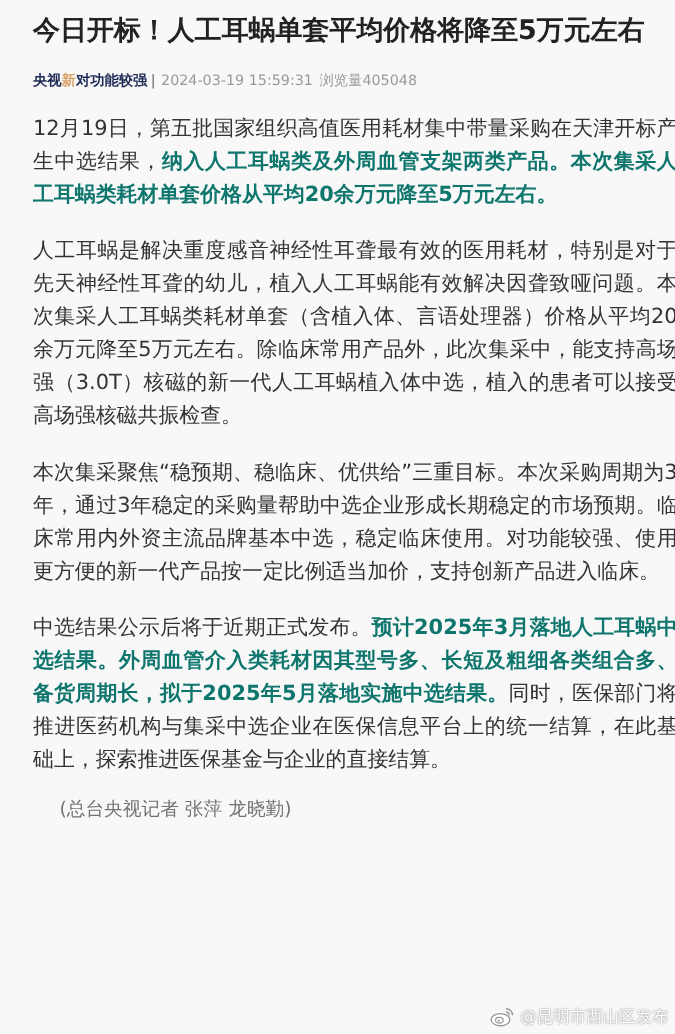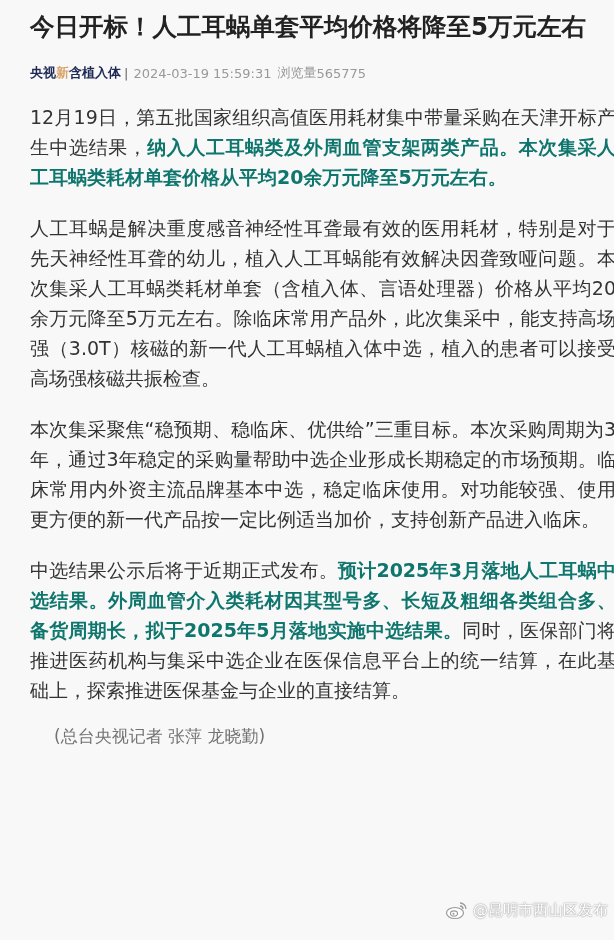--- a/index.html
+++ b/index.html
@@ -67,42 +67,42 @@
     .byline {
       font-size: 17px;
       color: #737373;
       margin-top: 18px;
       margin-left: 24px;
       line-height: 26px;
     }
     .watermark {
       position: absolute;
       right: 6px;
-      bottom: 20px;
+      bottom: 6px;
       display: flex;
       align-items: center;
       font-size: 15px;
       color: #ffffff;
       text-shadow: 0 0 2px #9a9a9a, 0 0 1px #9a9a9a;
       white-space: nowrap;
     }
     .watermark svg { margin-right: 4px; }
   </style>
 </head>
 <body>
 
 <div class="article">
   <h1 class="title">今日开标！人工耳蜗单套平均价格将降至5万元左右</h1>
 
   <div class="meta">
-    <span class="source"><span>央视</span><span class="hl">新</span><span>含植入体</span></span>
+    <span class="source"><span>央视</span><span class="hl">新</span><span>对功能较强</span></span>
     <span class="sep">|</span>
     <span class="time">2024-03-19 15:59:31</span>
     <span>浏览量</span>
-      <span>565775</span>
+      <span>405048</span>
   </div>
 
   <p class="para p1"><span>12月19日，第五批国家组织高值医用耗材集中带量采购在天津开标产生中选结果，</span><b>纳入人工耳蜗类及外周血管支架两类产品。本次集采人工耳蜗类耗材单套价格从平均20余万元降至5万元左右。</b></p>
 
 
   <p class="para p3"><span>人工耳蜗是解决重度感音神经性耳聋最有效的医用耗材，特别是对于先天神经性耳聋的幼儿，植入人工耳蜗能有效解决因聋致哑问题。本次集采人工耳蜗类耗材单套（含植入体、言语处理器）价格从平均20余万元降至5万元左右。除临床常用产品外，此次集采中，能支持高场强（3.0T）核磁的新一代人工耳蜗植入体中选，植入的患者可以接受高场强核磁共振检查。</span></p>
 
   <p class="para p4"><span>本次集采聚焦“稳预期、稳临床、优供给”三重目标。本次采购周期为3年，通过3年稳定的采购量帮助中选企业形成长期稳定的市场预期。临床常用内外资主流品牌基本中选，稳定临床使用。对功能较强、使用更方便的新一代产品按一定比例适当加价，支持创新产品进入临床。</span></p>
 
   <p class="para p5"><span>中选结果公示后将于近期正式发布。</span><b>预计2025年3月落地人工耳蜗中选结果。外周血管介入类耗材因其型号多、长短及粗细各类组合多、备货周期长，拟于2025年5月落地实施中选结果。</b><span>同时，医保部门将推进医药机构与集采中选企业在医保信息平台上的统一结算，在此基础上，探索推进医保基金与企业的直接结算。</span></p>

